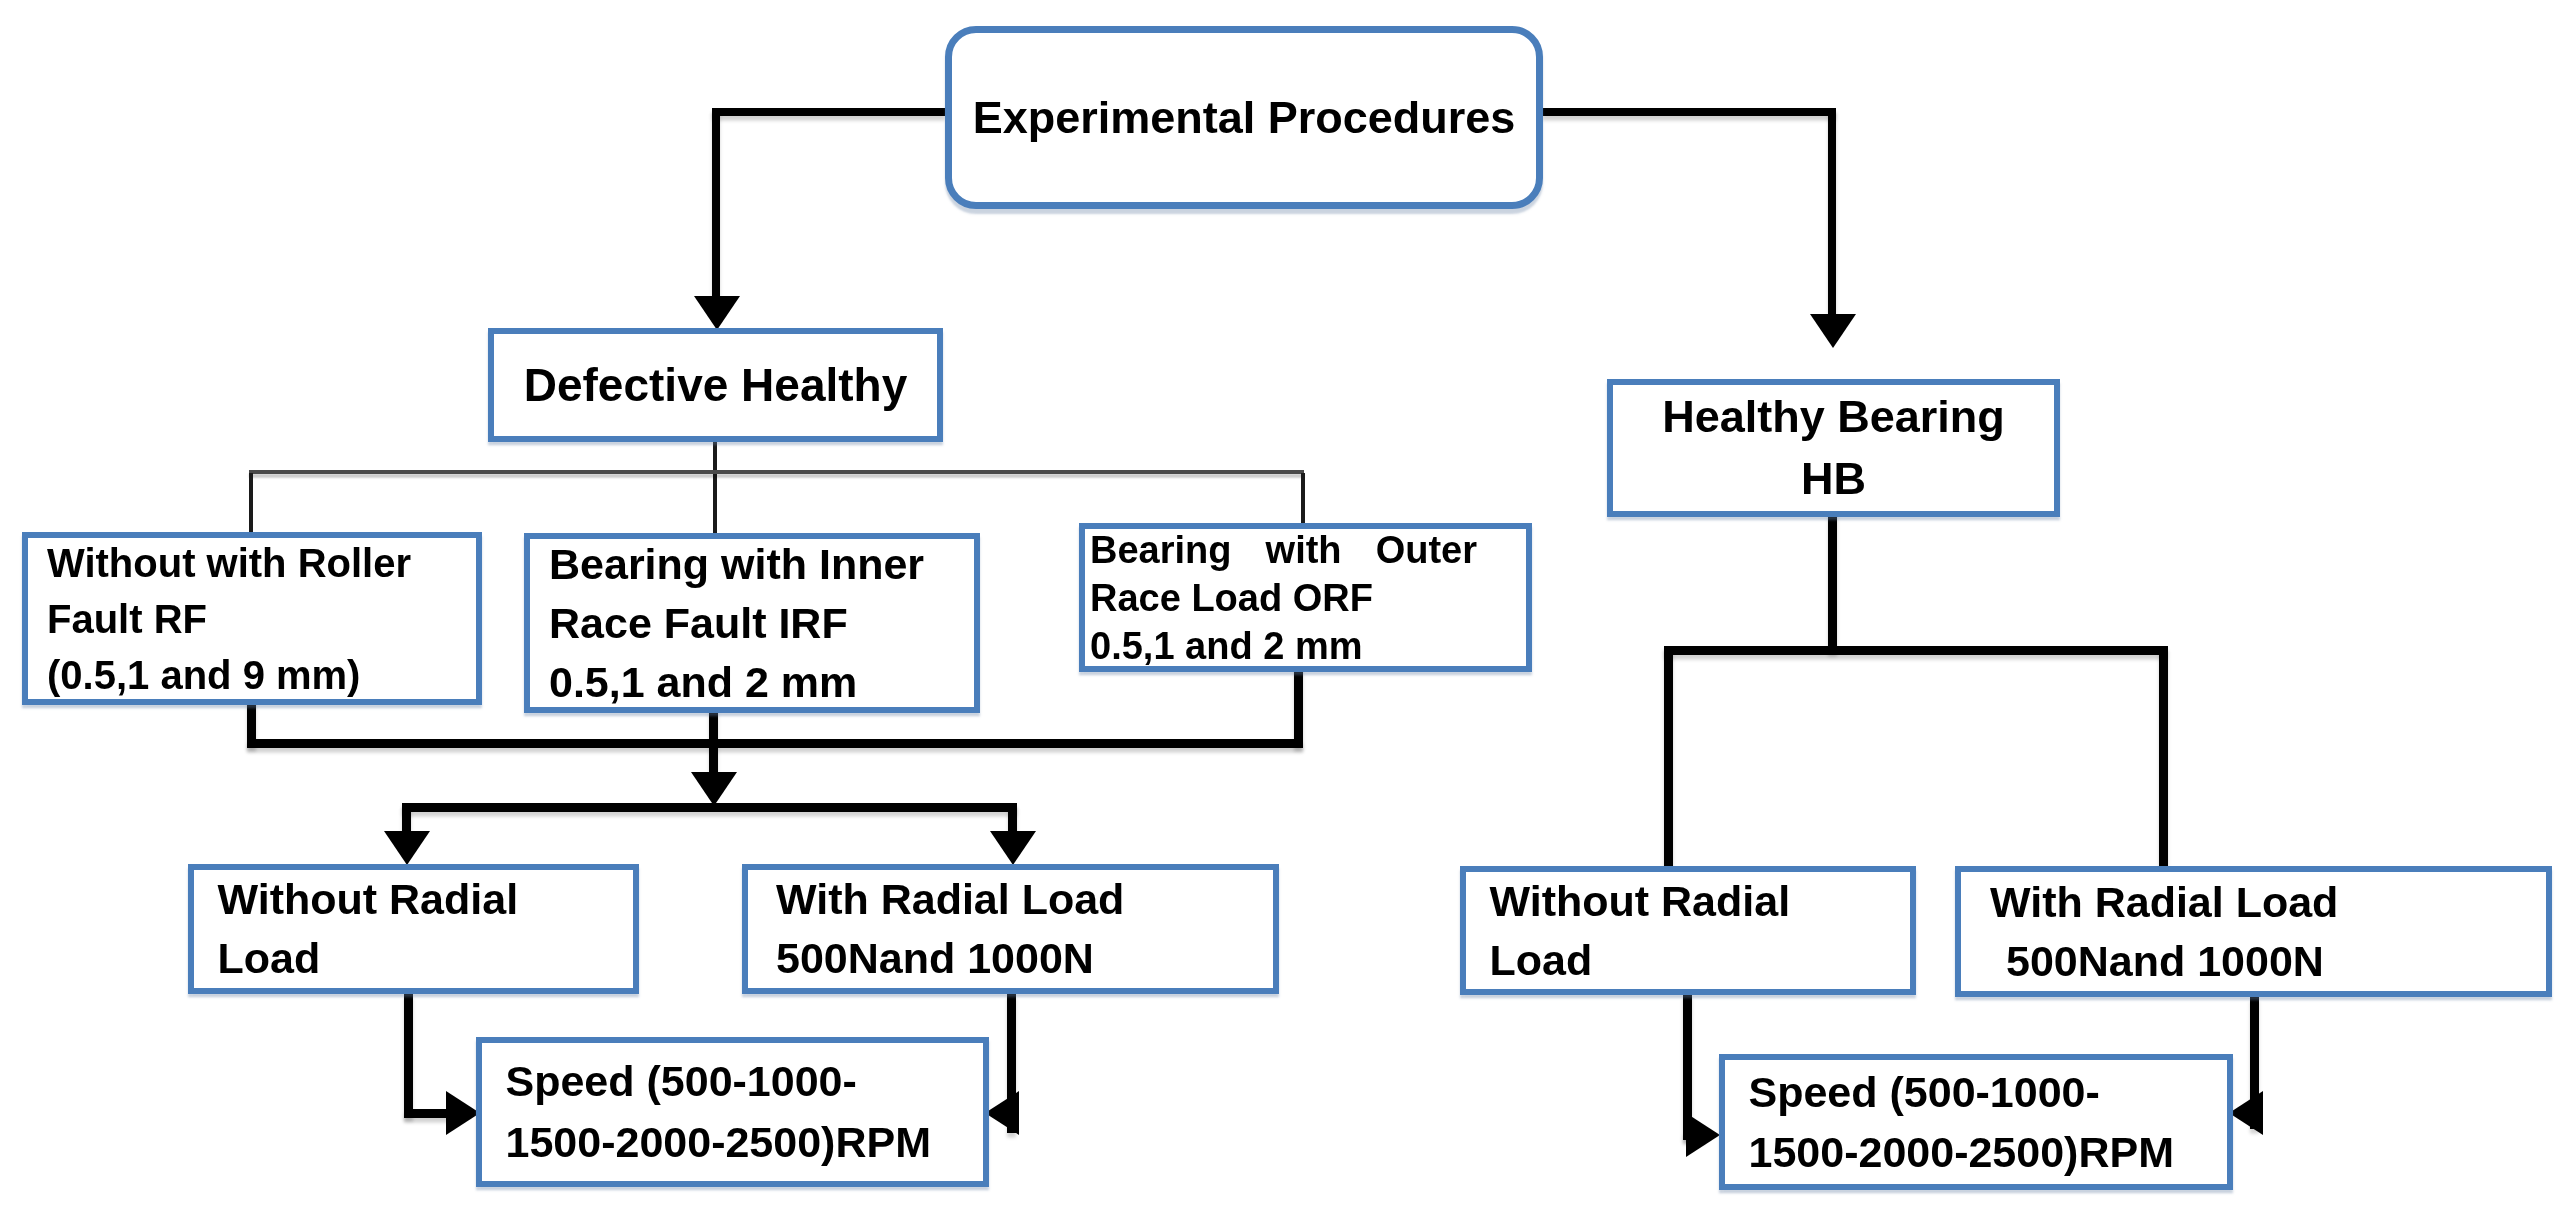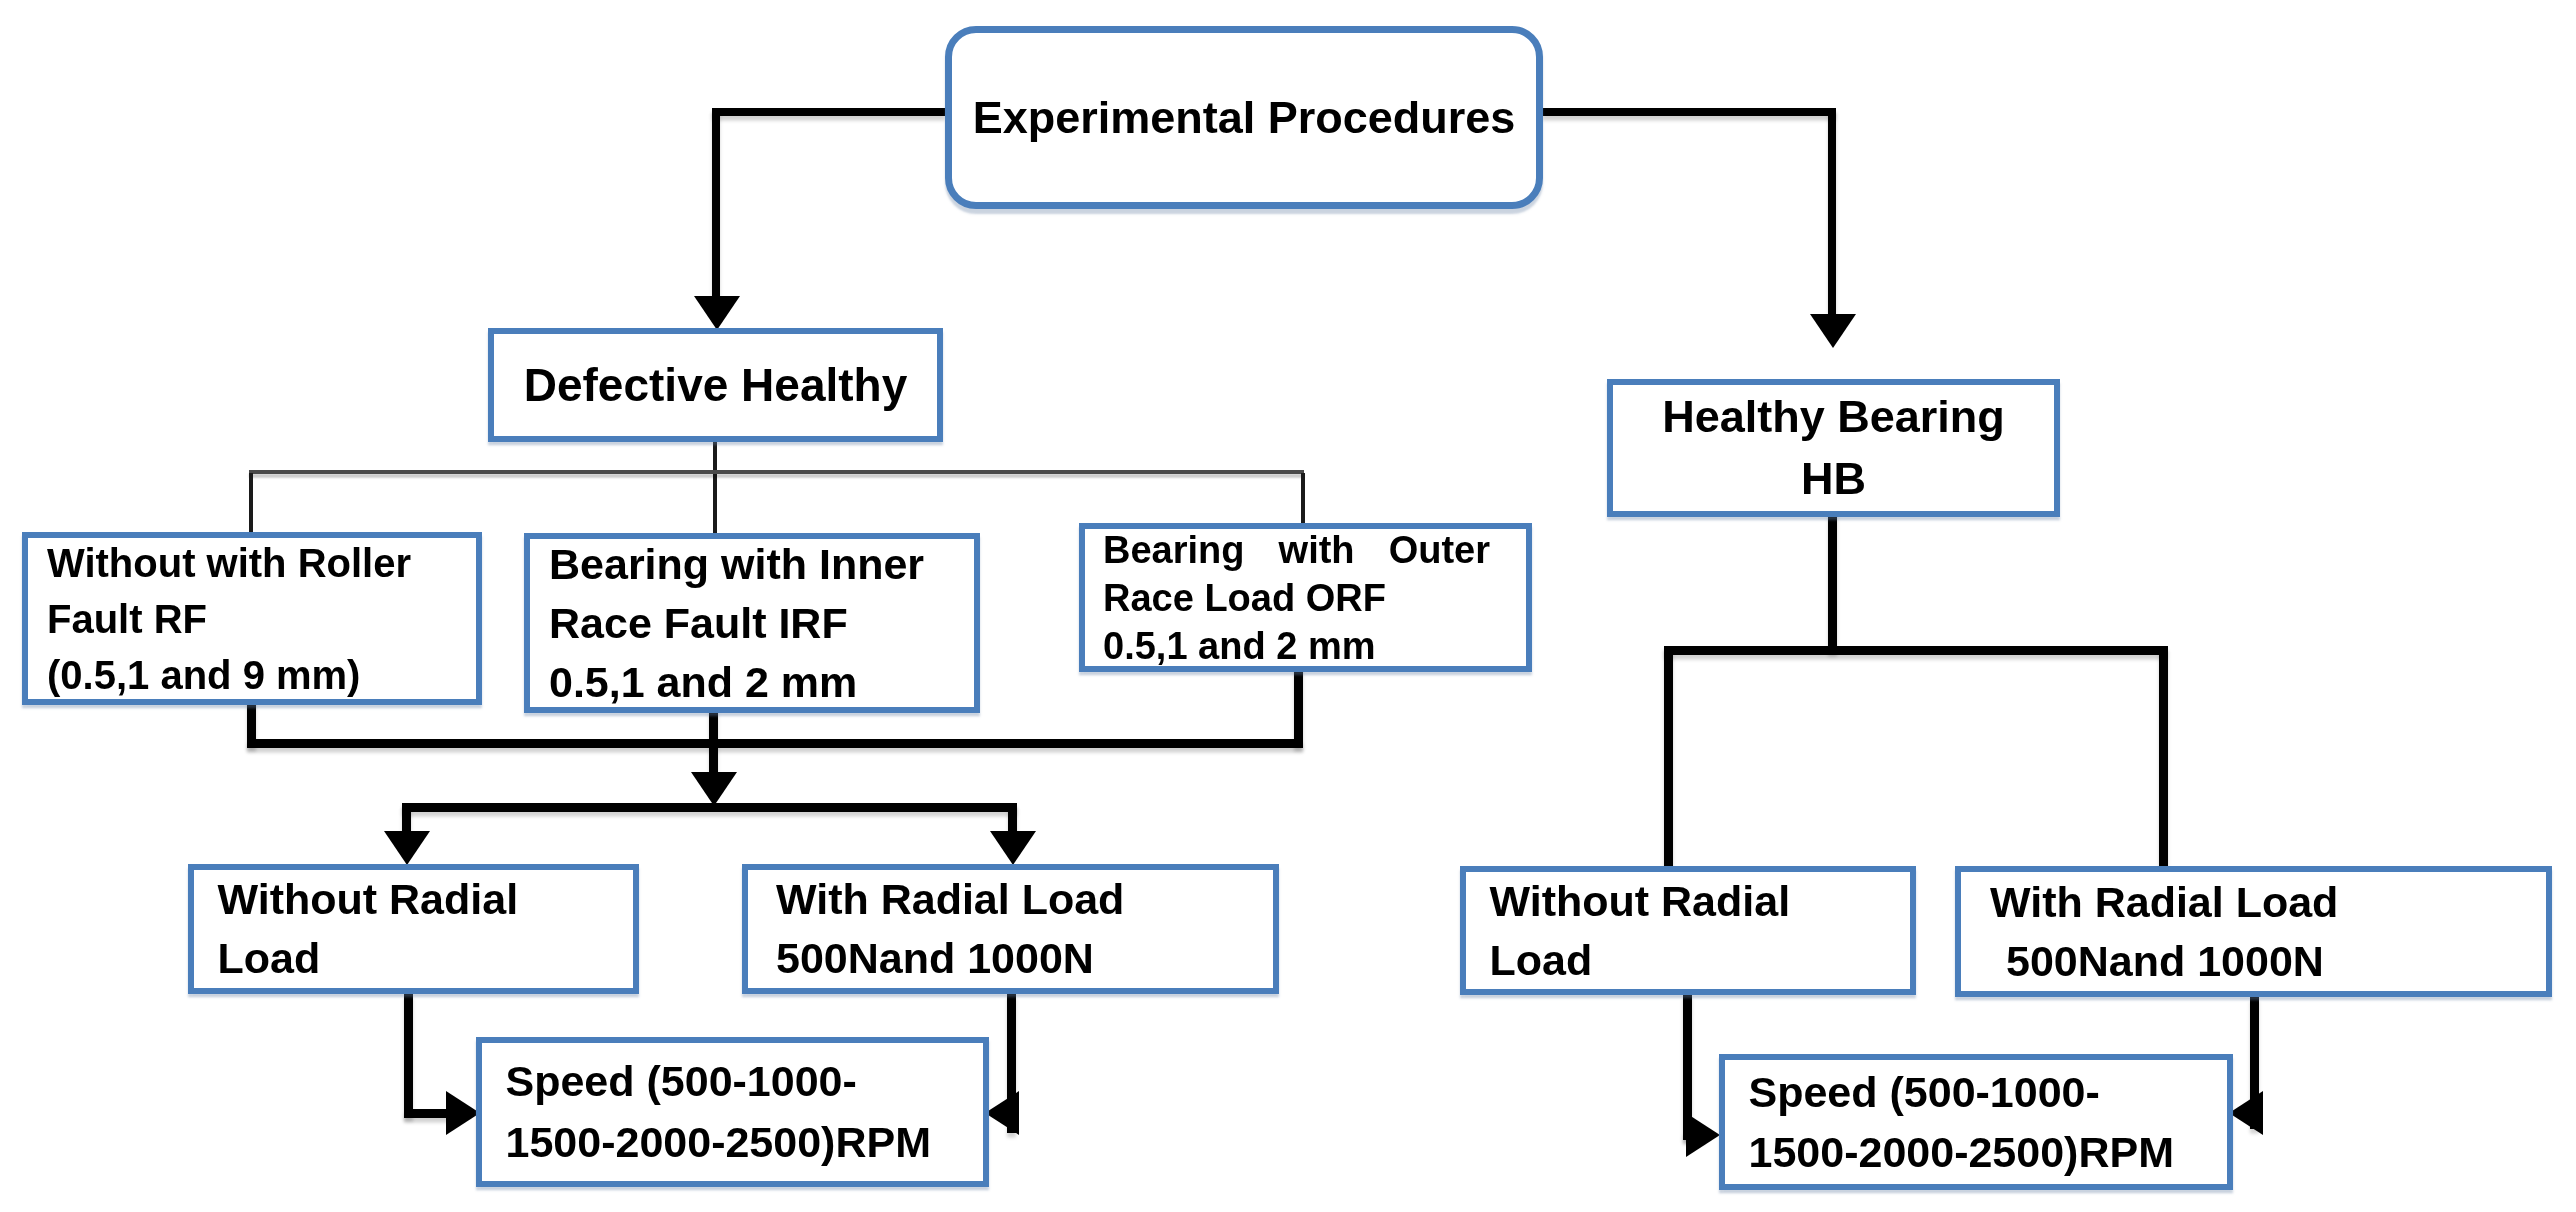--- a/index.html
+++ b/index.html
@@ -103,21 +103,21 @@
     <div class="ln">Fault RF</div>
     <div class="ln">(0.5,1 and 9 mm)</div>
   </div>
 
   <div class="fbox" style="left:524px;top:533px;width:456px;height:180px;font-size:43px;line-height:59px;padding-left:19px;">
     <div class="ln">Bearing with Inner</div>
     <div class="ln">Race Fault IRF</div>
     <div class="ln">0.5,1 and 2 mm</div>
   </div>
 
-  <div class="fbox" style="left:1079px;top:523px;width:453px;height:149px;font-size:38px;line-height:48px;padding-left:18px;">
+  <div class="fbox" style="left:1079px;top:523px;width:453px;height:149px;font-size:38px;line-height:48px;padding-left:5px;">
     <div class="ln spread">Bearing with Outer</div>
     <div class="ln">Race Load ORF</div>
     <div class="ln">0.5,1 and 2 mm</div>
   </div>
 
   <div class="fbox" style="left:188px;top:864px;width:451px;height:130px;font-size:43px;line-height:59px;padding-left:23.5px;">
     <div class="ln">Without Radial</div>
     <div class="ln">Load</div>
   </div>
 

